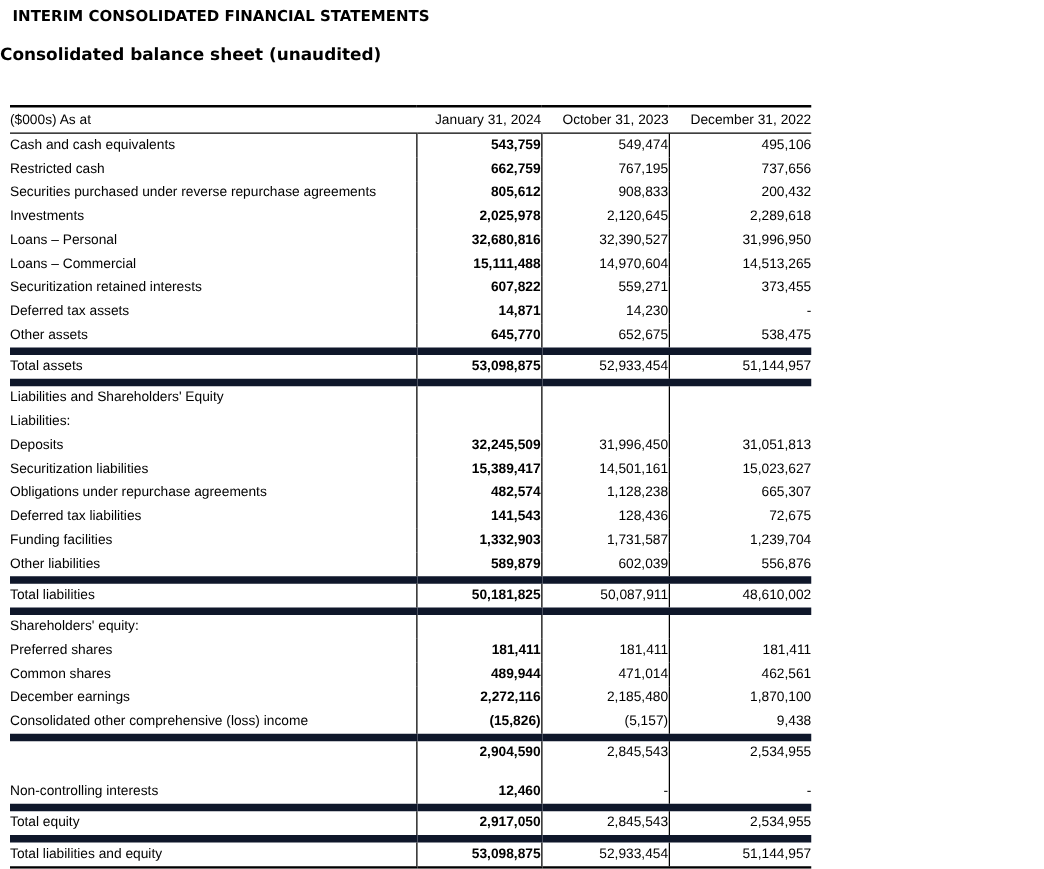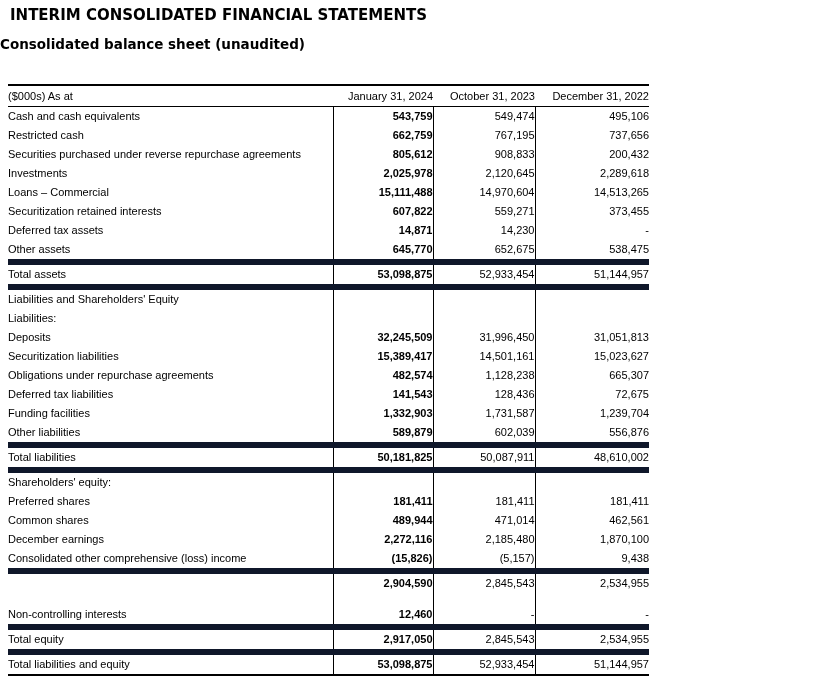--- a/index.html
+++ b/index.html
@@ -16,21 +16,21 @@
     position: relative;
     width: 835px;
     height: 695px;
     background: #ffffff;
   }
   .doc-title {
     position: absolute;
     left: 10px;
     top: 6px;
     font-family: "DejaVu Sans", sans-serif;
-    font-size: 15px;
+    font-size: 12px;
     font-weight: bold;
     white-space: nowrap;
   }
   .doc-subtitle {
     position: absolute;
     left: 0;
     top: 36px;
     font-family: "DejaVu Sans", sans-serif;
     font-size: 13.5px;
     font-weight: bold;
@@ -116,20 +116,26 @@
           <td class="val v2">908,833</td>
           <td class="val v3">200,432</td>
         </tr>
         <tr>
           <td class="label">Investments</td>
           <td class="val v1">2,025,978</td>
           <td class="val v2">2,120,645</td>
           <td class="val v3">2,289,618</td>
         </tr>
         <tr>
+          <td class="label">Loans – Personal</td>
+          <td class="val v1">32,680,816</td>
+          <td class="val v2">32,390,527</td>
+          <td class="val v3">31,996,950</td>
+        </tr>
+        <tr>
           <td class="label">Loans – Commercial</td>
           <td class="val v1">15,111,488</td>
           <td class="val v2">14,970,604</td>
           <td class="val v3">14,513,265</td>
         </tr>
         <tr>
           <td class="label">Securitization retained interests</td>
           <td class="val v1">607,822</td>
           <td class="val v2">559,271</td>
           <td class="val v3">373,455</td>

